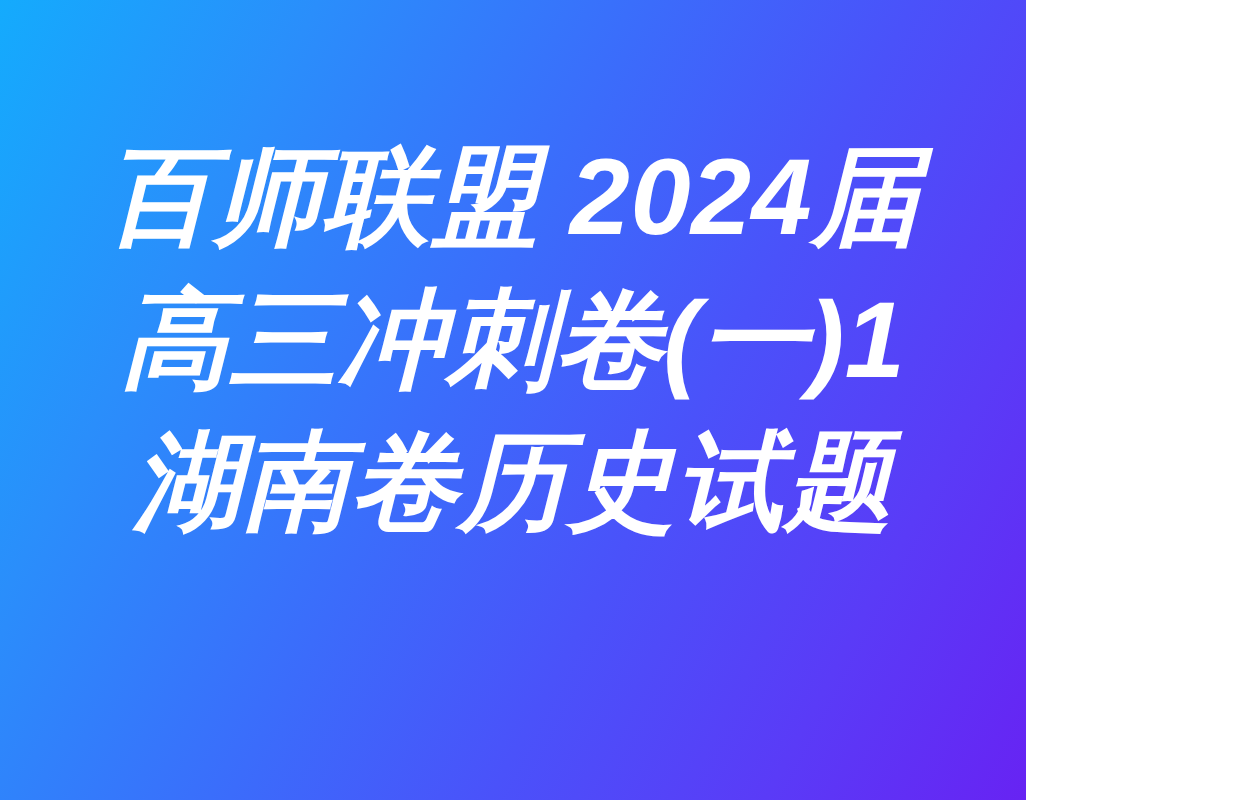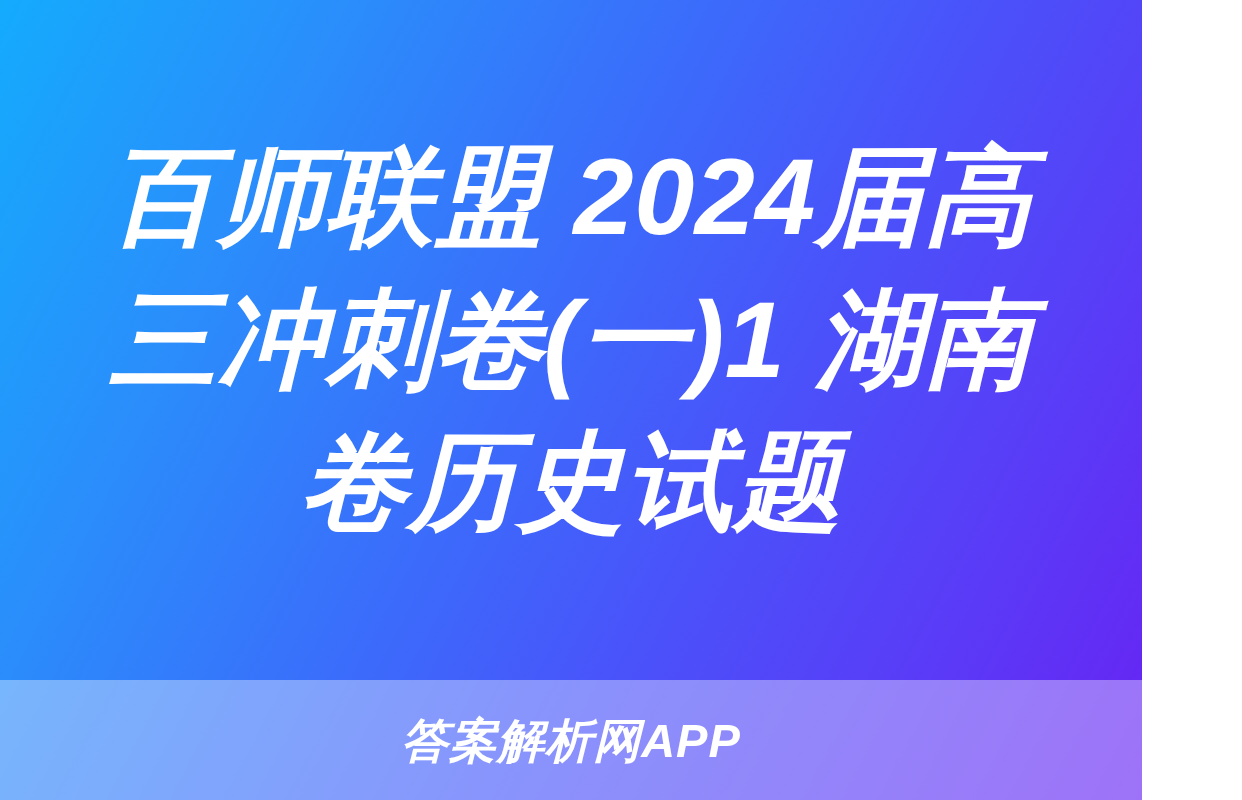--- a/index.html
+++ b/index.html
@@ -7,21 +7,21 @@
     margin: 0;
     padding: 0;
     width: 1242px;
     height: 800px;
     overflow: hidden;
     background: #ffffff;
   }
 
   .page {
     position: relative;
-    width: 1142px;
+    width: 1026px;
     height: 800px;
     overflow: hidden;
     font-family: "Liberation Sans", "DejaVu Sans", sans-serif;
   }
 
   
   .gradient-bg {
     position: absolute;
     inset: 0;
     background: linear-gradient(
@@ -91,17 +91,14 @@
 <body>
 
 <div class="page">
 
   <div class="gradient-bg"></div>
 
   <div class="title-wrap">
     <h1 class="doc-title">百师联盟 2024届高三冲刺卷(一)1 湖南卷历史试题</h1>
   </div>
 
-  <div class="watermark-band">
-    <span class="watermark-text">答案解析网APP</span>
-  </div>
 
 </div>
 
 </body></html>

